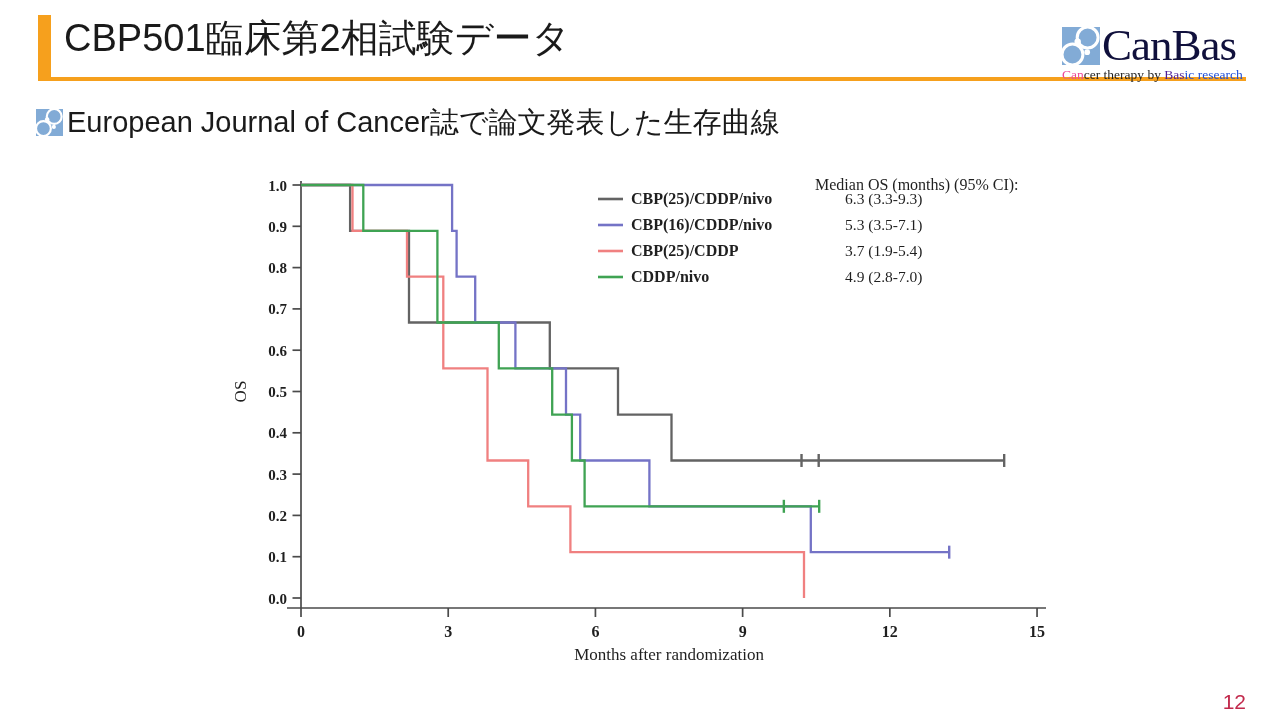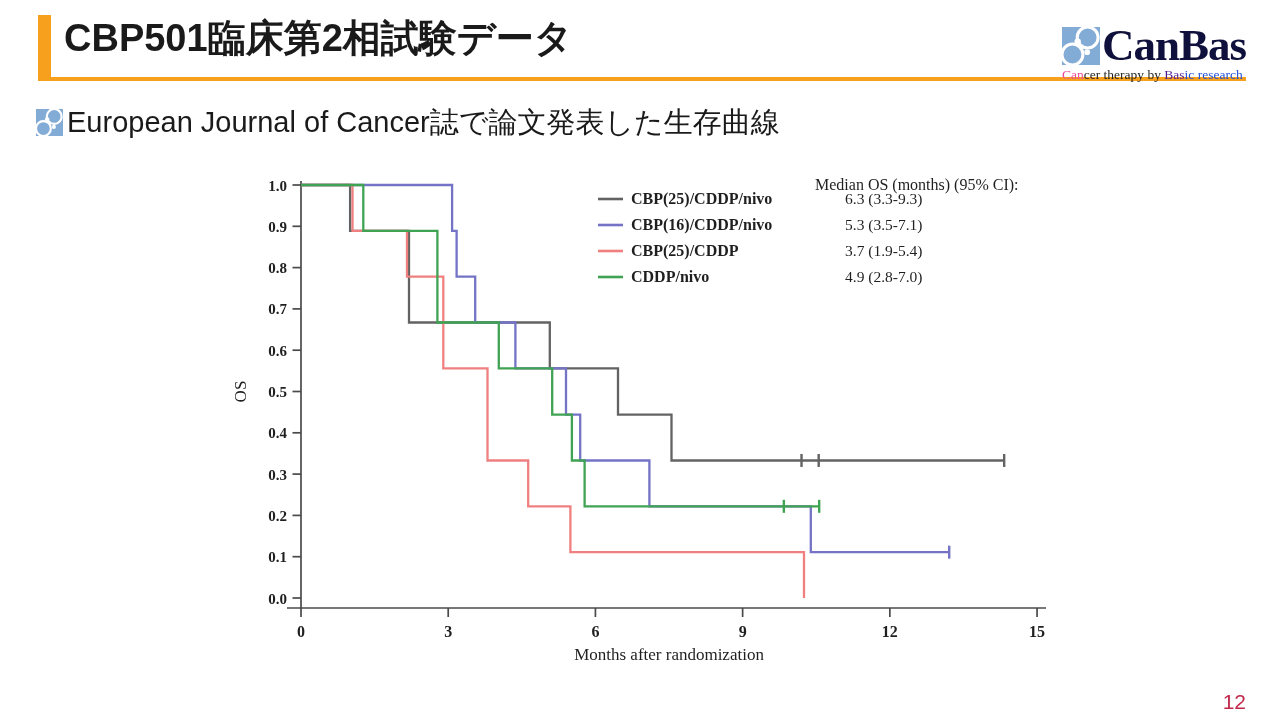--- a/index.html
+++ b/index.html
@@ -2,27 +2,27 @@
 <html><head>
 <meta charset="utf-8">
 <style>
   html,body{margin:0;padding:0;background:#ffffff;}
   .slide{
     position:relative;width:1280px;height:720px;background:#ffffff;overflow:hidden;
     font-family:"Liberation Sans",sans-serif;color:#1a1a1a;
   }
   
   .accent-vbar{position:absolute;left:38px;top:15px;width:13px;height:63px;background:#F6A01D;}
-  .slide-title{position:absolute;left:64px;top:13px;margin:0;font-size:38px;font-weight:700;letter-spacing:0px;color:#1a1a1a;white-space:nowrap;}
+  .slide-title{position:absolute;left:64px;top:13px;margin:0;font-size:38px;font-weight:400;letter-spacing:0px;color:#1a1a1a;white-space:nowrap;}
   .title-underline{position:absolute;left:38px;top:77px;width:1208px;height:4px;background:#F6A01D;}
   
   .logo{position:absolute;left:1062px;top:24px;width:196px;}
   .logo-top{display:flex;align-items:flex-start;}
   .logo-mark{width:38px;height:38px;margin-top:3px;flex:0 0 auto;}
-  .logo-name{font-family:"Liberation Serif",serif;font-size:45px;line-height:42px;font-weight:700;color:#10103C;margin-left:2px;letter-spacing:-1px;}
+  .logo-name{font-family:"Liberation Serif",serif;font-size:45px;line-height:42px;font-weight:400;color:#10103C;margin-left:2px;letter-spacing:-1px;}
   .logo-tagline{font-family:"Liberation Serif",serif;font-size:13.5px;line-height:15px;color:#1f1f1f;white-space:nowrap;margin-top:1px;}
   
   .subtitle-row{position:absolute;left:36px;top:104px;display:flex;align-items:flex-start;}
   .bullet-mark{width:27px;height:27px;margin-top:5px;flex:0 0 auto;}
   .subtitle{margin:0 0 0 4px;font-size:29px;line-height:37px;font-weight:500;color:#1a1a1a;white-space:nowrap;}
   
   .chart-wrap{position:absolute;left:230px;top:158px;width:850px;height:520px;}
   .chart-wrap svg{filter:blur(0.3px);}
   .ax{stroke:#4a4a4a;stroke-width:1.7;}
   .tick{font-family:"Liberation Serif",serif;font-size:15px;font-weight:bold;fill:#1f1f1f;}

